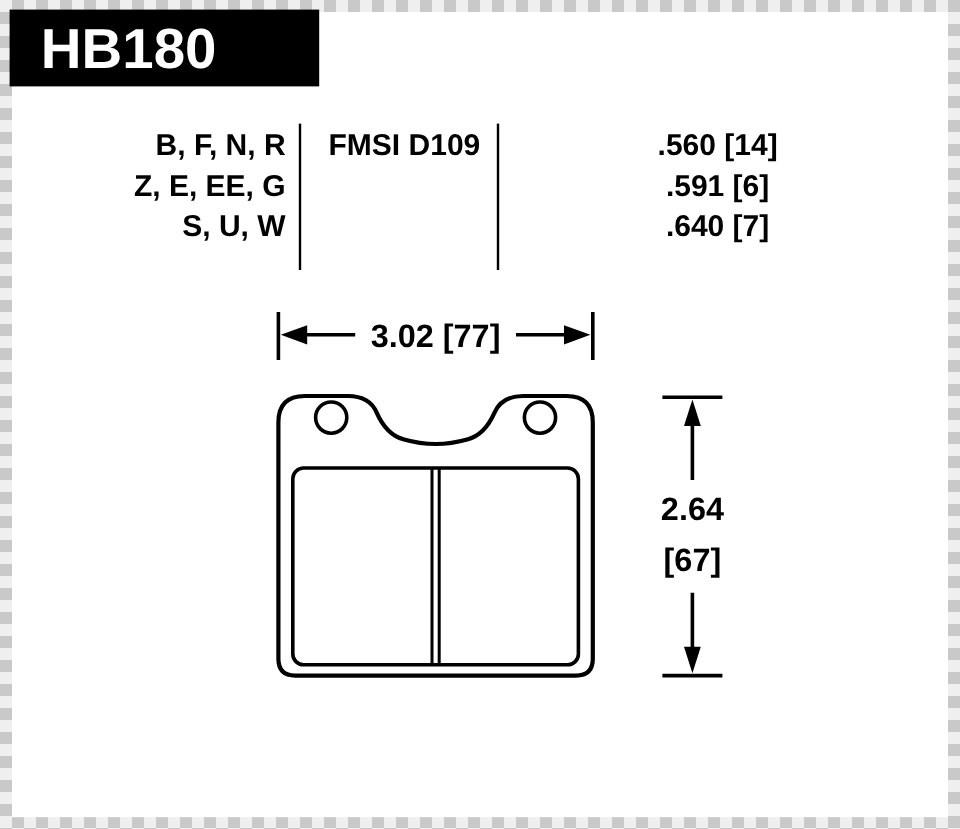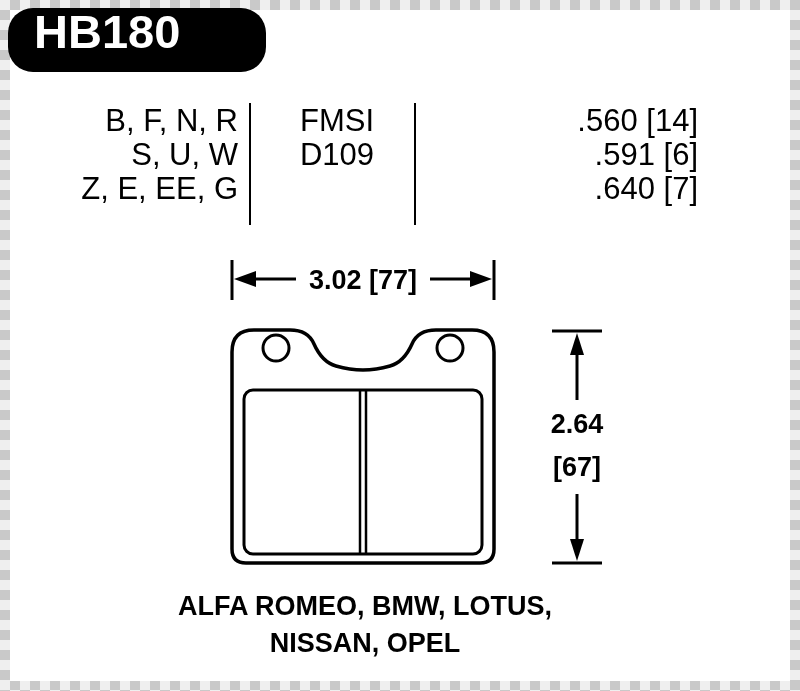--- a/index.html
+++ b/index.html
@@ -13,32 +13,32 @@
     background:repeating-conic-gradient(#c9c9c9 0% 25%, #efefef 0% 50%);
     background-size:20px 20px;
     overflow:hidden;
   }
   .inner{
     position:absolute;inset:10px;background:#ffffff;
   }
   .header-bar{
     position:absolute;left:8px;top:8px;width:258px;height:64px;
     background:#000;color:#fff;
-    display:flex;align-items:flex-start;border-radius:25px;
+    display:flex;align-items:center;
   }
   .header-bar .part{
     font-size:47px;font-weight:bold;letter-spacing:0px;
     padding-left:26px;line-height:1;
   }
   .spec-table{position:absolute;left:0;top:98px;width:800px;height:135px;color:#000;}
-  .col{position:absolute;font-weight:normal;font-size:31px;line-height:34px;}
+  .col{position:absolute;font-weight:bold;font-size:25px;line-height:34px;}
   .col div{height:34px;}
   .col-compounds{left:60px;top:6px;width:178px;text-align:right;}
   .col-fmsi{left:262px;top:6px;width:150px;text-align:center;}
-  .col-thickness{left:498px;top:6px;width:200px;text-align:right;}
+  .col-thickness{left:498px;top:6px;width:200px;text-align:center;}
   .vline{position:absolute;top:5px;width:2px;height:122px;background:#000;}
   .vline.v1{left:249px;}
   .vline.v2{left:414px;}
   .drawing{position:absolute;left:204px;top:248px;width:420px;height:330px;}
   svg text{
     font-family:"Liberation Sans",sans-serif;
     font-weight:bold;font-size:27px;fill:#000;
   }
   .apps{
     position:absolute;left:100px;top:588px;width:530px;
@@ -51,22 +51,22 @@
 <div class="page">
   <div class="inner"></div>
 
   <div class="header-bar">
     <span class="part">HB180</span>
   </div>
 
   <div class="spec-table">
     <div class="col col-compounds">
       <div>B, F, N, R</div>
+      <div>Z, E, EE, G</div>
       <div>S, U, W</div>
-      <div>Z, E, EE, G</div>
     </div>
     <div class="vline v1"></div>
     <div class="col col-fmsi">
       <div>FMSI D109</div>
       <div></div>
     </div>
     <div class="vline v2"></div>
     <div class="col col-thickness">
       <div>.560 [14]</div>
       <div>.591 [6]</div>
@@ -118,17 +118,13 @@
         <line x1="373" y1="104" x2="373" y2="152"></line>
         <polygon points="373,85 366,107 380,107" stroke="none"></polygon>
         <line x1="373" y1="246" x2="373" y2="294"></line>
         <polygon points="373,313 366,291 380,291" stroke="none"></polygon>
       </g>
       <text x="373" y="185" text-anchor="middle">2.64</text>
       <text x="373" y="228" text-anchor="middle">[67]</text>
     </svg>
   </div>
 
-  <div class="apps">
-    <div>ALFA ROMEO, BMW, LOTUS,</div>
-    <div>NISSAN, OPEL</div>
-  </div>
 </div>
 
 </body></html>

